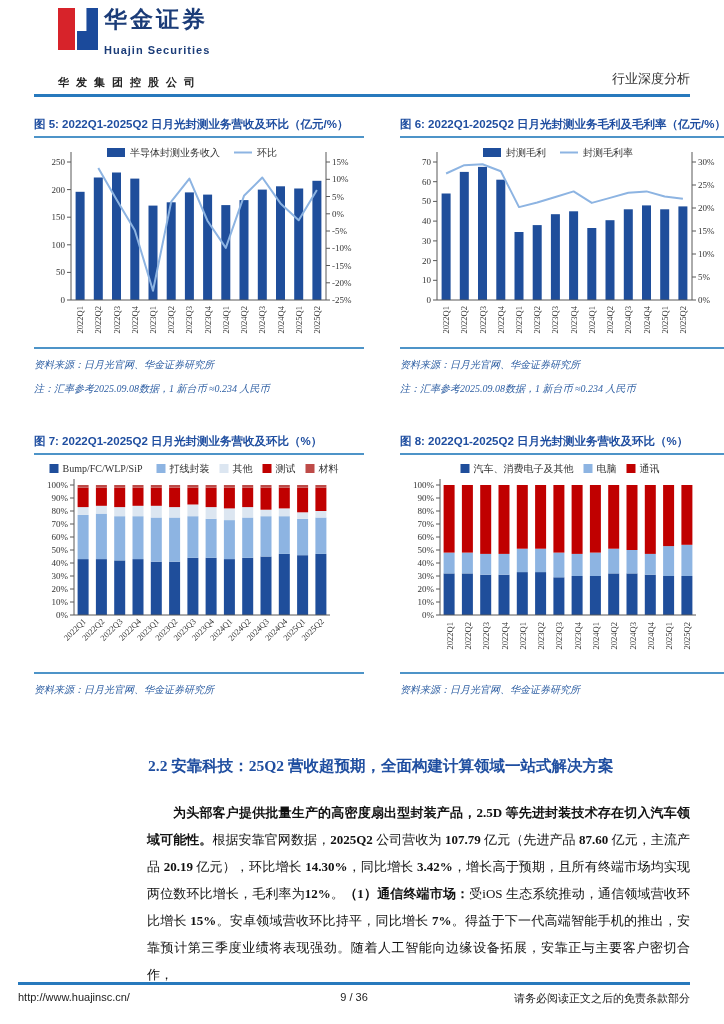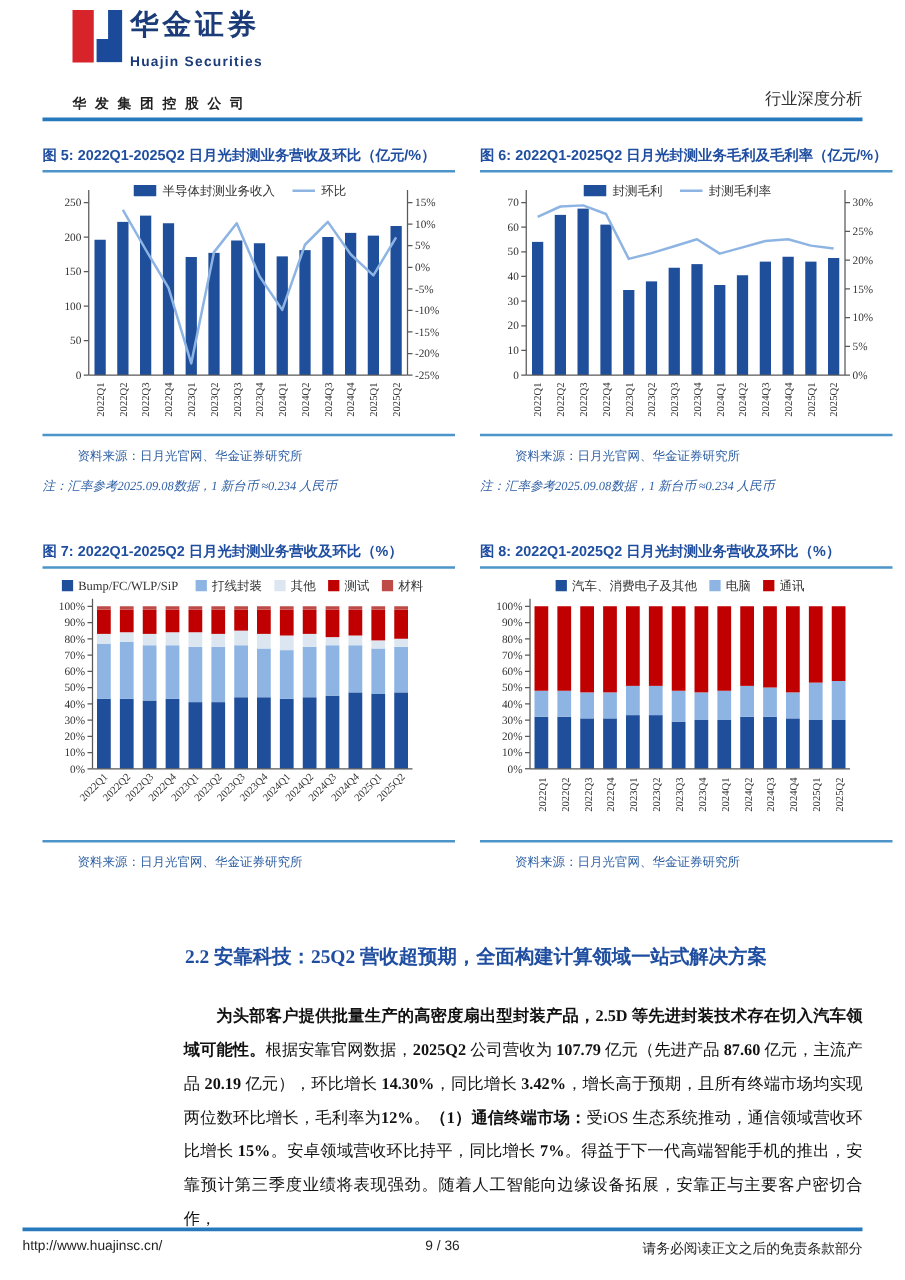--- a/index.html
+++ b/index.html
@@ -22,28 +22,28 @@
                clip-path:polygon(45% 0, 100% 0, 100% 100%, 0 100%, 0 55%, 45% 55%); }
   .brandtxt { line-height:1; }
   .brand-cn { font-size:23px; font-weight:bold; color:#1B3C78; letter-spacing:3px;
               font-family:"Liberation Sans", sans-serif; }
   .brand-en { font-size:11px; font-weight:bold; color:#1B3C78; letter-spacing:1px;
               font-family:"Liberation Sans", sans-serif; margin-top:14px; }
   .parent { font-size:11px; font-weight:bold; color:#222; letter-spacing:7px; margin-top:19px;
             font-family:"Liberation Sans", sans-serif; }
   .doctype { margin-left:auto; font-size:13px; color:#333; padding-bottom:2px; }
   
-  .figrow { display:grid; grid-template-columns:1fr 1fr; column-gap:20px; margin-top:20px; }
+  .figrow { display:grid; grid-template-columns:1fr 1fr; column-gap:36px; margin-top:20px; }
   .figrow.second { margin-top:38px; }
   .figtitle { color:#1F4EA0; font-weight:bold; font-size:11.5px;
               font-family:"Liberation Sans", sans-serif;
               border-bottom:2px solid #4D94C8; padding-bottom:4px; white-space:nowrap; overflow:hidden; }
   svg.chart { display:block; margin-top:4px; }
   .figrule { border-top:2px solid #4D94C8; margin-top:0px; }
-  .figsource { color:#2E5FA3; font-size:10px; margin-top:9px;margin-left:28px; }
+  .figsource { color:#2E5FA3; font-style:italic; font-size:10px; margin-top:9px; }
   .fignote  { color:#2E5FA3; font-style:italic; font-size:10px; margin-top:10px; }
   
   .sec-heading { margin:50px 0 0 114px; color:#1F4EA0; font-weight:bold;
                  font-size:15.5px; line-height:38px; }
   .para { margin:14px 0 14px 113px; font-size:13px; line-height:27px; color:#111;
           text-align:justify; text-indent:26px; }
   .para b { font-weight:bold; }
   
   .footer { position:absolute; left:18px; right:34px; bottom:18px;
             border-top:3px solid #2779BD; padding-top:6px;

